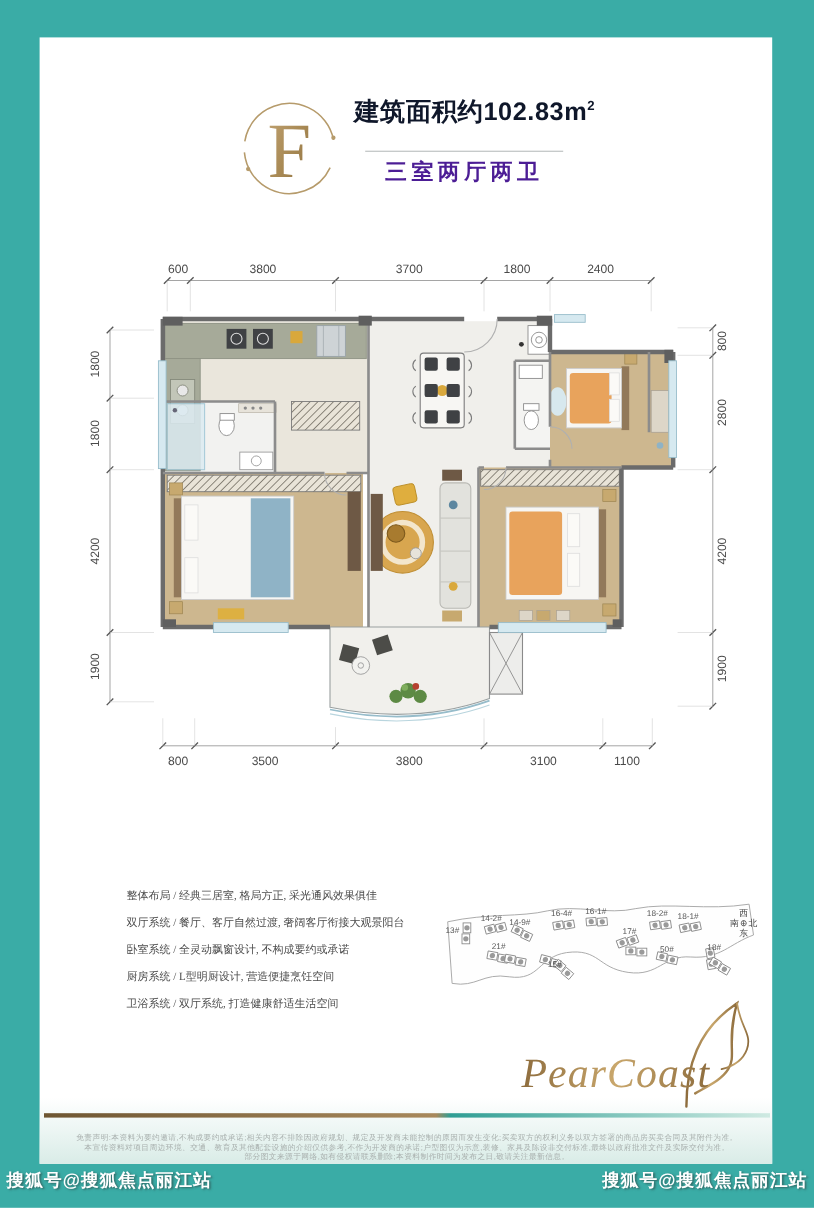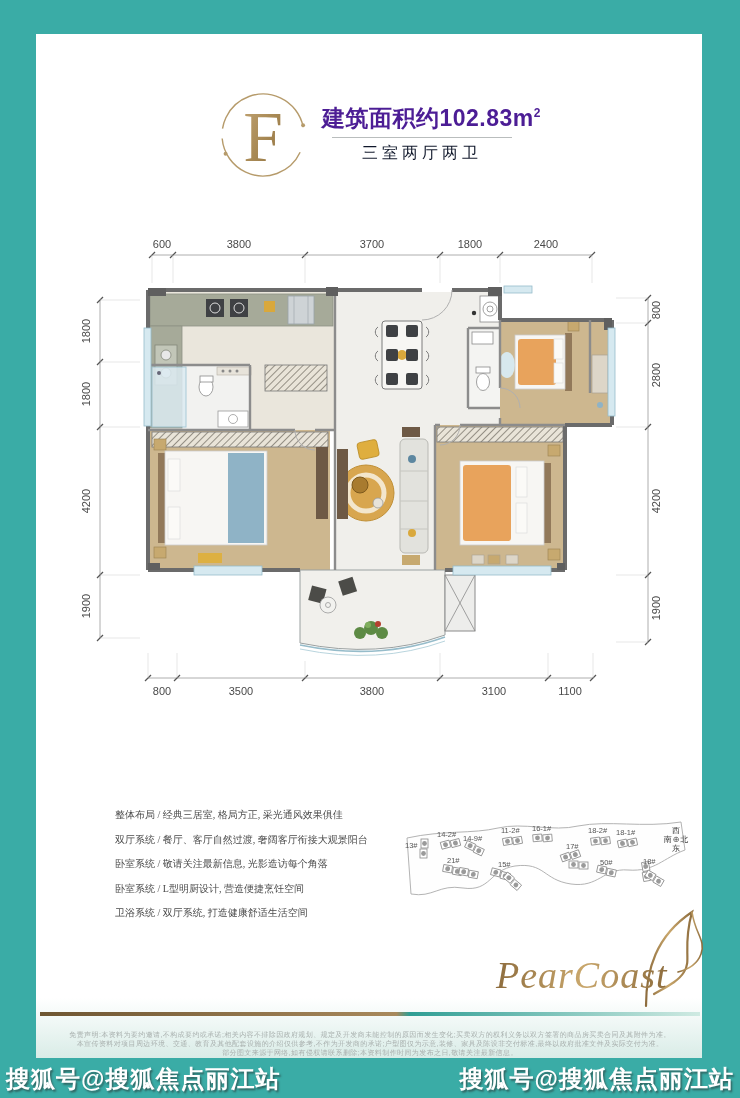--- a/index.html
+++ b/index.html
@@ -12,58 +12,58 @@
     position:absolute;left:36px;top:34px;width:666px;height:1024px;
     background:#ffffff;
   }
   .bottom-fade{
     position:absolute;left:36px;top:998px;width:666px;height:60px;
     background:linear-gradient(180deg, rgba(216,236,231,0) 0%, #d9ece7 100%);
   }
   
   .unit-circle{position:absolute;left:214px;top:86px;width:98px;height:98px;}
   .hdr-area{
-    position:absolute;left:322px;top:103px;width:200px;
-    color:#4c1d95;font-size:23px;font-weight:700;letter-spacing:.5px;white-space:nowrap;
+    position:absolute;left:322px;top:86px;width:200px;
+    color:#0f172a;font-size:23px;font-weight:700;letter-spacing:.5px;white-space:nowrap;
   }
   .hdr-area sup{font-size:12px;font-weight:700;}
   .hdr-divider{position:absolute;left:332px;top:137px;width:180px;height:1px;background:#b9bdbd;}
   .hdr-sub{
     position:absolute;left:332px;top:143px;width:180px;text-align:center;
-    color:#0f172a;font-size:16px;font-weight:400;letter-spacing:4px;white-space:nowrap;
+    color:#4c1d95;font-size:20px;font-weight:700;letter-spacing:4px;white-space:nowrap;
   }
   
   .floorplan{position:absolute;left:60px;top:233px;width:630px;height:468px;}
   .floorplan text{font-family:"Liberation Sans", sans-serif;}
   
   .features{
     position:absolute;left:115px;top:803px;width:300px;
     font-family:"Liberation Serif", serif;color:#4b4b4b;font-size:10px;line-height:24.5px;
     white-space:nowrap;
   }
   
   .siteplan{position:absolute;left:403px;top:810px;width:292px;height:120px;}
   .siteplan svg{position:absolute;left:0;top:0;}
   .bl{position:absolute;font-size:7.5px;color:#555;white-space:nowrap;font-family:"Liberation Sans",sans-serif;}
   .compass{position:absolute;right:2px;top:16px;width:34px;text-align:center;font-size:8px;color:#444;line-height:9px;}
   .compass .row{display:flex;justify-content:center;gap:1px;align-items:center;}
   
-  .brandlogo{position:absolute;left:494px;top:908px;width:228px;height:104px;text-align:center;}
+  .brandlogo{position:absolute;left:472px;top:908px;width:228px;height:104px;text-align:center;}
   
   .foot-line{
     position:absolute;left:40px;top:1012px;width:660px;height:4px;
     background:linear-gradient(90deg,#6e5632 0%,#a8895c 54%,#2f9e94 56%,#cfeae2 100%);
   }
   .disclaimer{
     position:absolute;left:60px;top:1030px;width:620px;text-align:center;
     font-size:7px;line-height:9px;color:#a9b0ae;letter-spacing:.4px;
     filter:blur(.35px);
   }
   .wm{
-    position:absolute;top:1063px;color:#ffffff;font-size:24px;font-weight:bold;
+    position:absolute;top:1063px;color:#ffffff;font-size:16px;font-weight:bold;
     text-shadow:1.5px 1.5px 2px rgba(40,40,40,.55);letter-spacing:1px;white-space:nowrap;
   }
   .wm.left{left:6px;}
   .wm.right{right:6px;}
 </style>
 </head>
 <body>
 
 <div class="inner"></div>
 <div class="bottom-fade"></div>
@@ -372,22 +372,22 @@
     <rect x="134" y="333" width="68" height="9"></rect>
     <rect x="393" y="333" width="98" height="9"></rect>
     <rect x="548" y="95" width="7" height="88"></rect>
     <rect x="444" y="53" width="28" height="7"></rect>
   </g>
 </svg>
 
 <div class="features">
   <div>整体布局 / 经典三居室, 格局方正, 采光通风效果俱佳</div>
   <div>双厅系统 / 餐厅、客厅自然过渡, 奢阔客厅衔接大观景阳台</div>
-  <div>卧室系统 / 敬请关注最新信息, 光影造访每个角落</div>
-  <div>卧室系统 / L型明厨设计, 营造便捷烹饪空间</div>
+  <div>卧室系统 / 全灵动飘窗设计, 不构成要约或承诺</div>
+  <div>厨房系统 / L型明厨设计, 营造便捷烹饪空间</div>
   <div>卫浴系统 / 双厅系统, 打造健康舒适生活空间</div>
 </div>
 
 <div class="siteplan">
   <svg width="292" height="120" viewBox="0 0 292 120">
     <defs>
       <g id="bldg" stroke="#8a8a8a" stroke-width="0.8" fill="#fff">
         <rect x="0" y="0" width="9" height="7"></rect>
           <rect x="10" y="1" width="9" height="7"></rect>
         <circle cx="4.5" cy="3.5" r="2.4" fill="#9a9a9a" stroke="none"></circle>
@@ -409,23 +409,23 @@
     <use href="#bldg" transform="translate(188,27) rotate(-8 9 4)"></use>
     <use href="#bldg" transform="translate(215,29) rotate(-12 9 4)"></use>
     <use href="#bldg" transform="translate(194,57) rotate(12 9 4)"></use>
     <use href="#bldg" transform="translate(234,57) rotate(80 9 4)"></use>
     <use href="#bldg" transform="translate(242,64) rotate(30 9 4)"></use>
   </svg>
   <span class="bl" style="left:2px;top:31px">13#</span>
   <span class="bl" style="left:34px;top:20px">14-2#</span>
   <span class="bl" style="left:60px;top:24px">14-9#</span>
   <span class="bl" style="left:44px;top:46px">21#</span>
-  <span class="bl" style="left:98px;top:16px">11-2#</span>
+  <span class="bl" style="left:98px;top:16px">16-4#</span>
   <span class="bl" style="left:129px;top:14px">16-1#</span>
-  <span class="bl" style="left:95px;top:50px">15#</span>
+  <span class="bl" style="left:95px;top:62px">15#</span>
   <span class="bl" style="left:163px;top:32px">17#</span>
   <span class="bl" style="left:185px;top:16px">18-2#</span>
   <span class="bl" style="left:213px;top:18px">18-1#</span>
   <span class="bl" style="left:197px;top:48px">50#</span>
   <span class="bl" style="left:240px;top:47px">18#</span>
   <div class="compass">
     <div>西</div>
     <div class="row">
       <span>南</span>
       <span>⊕</span>

